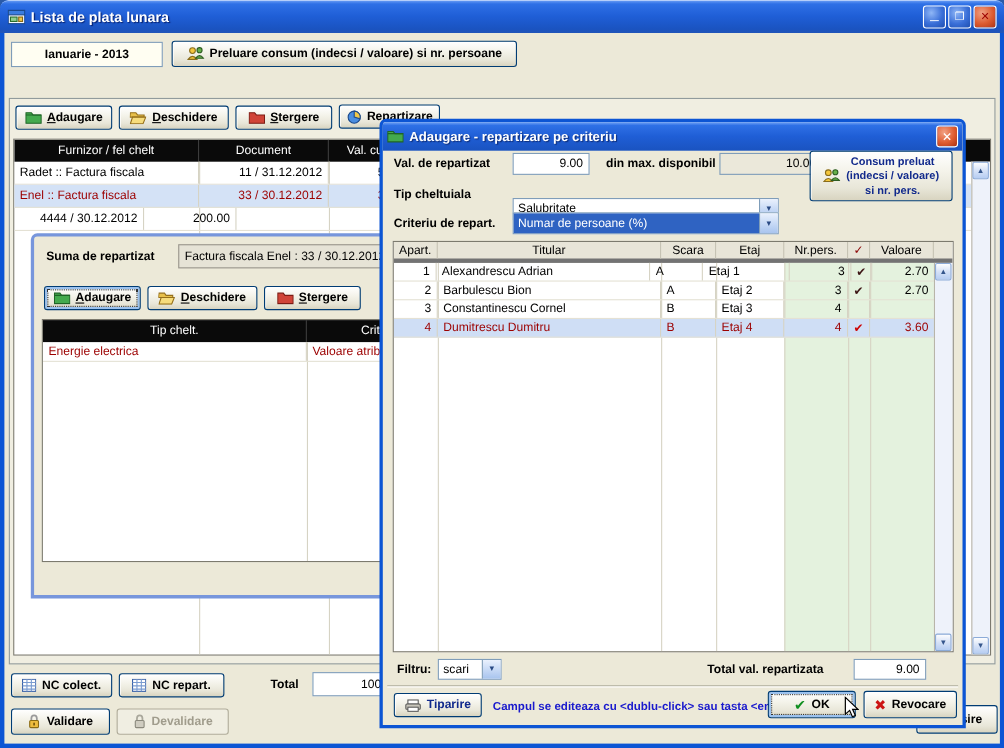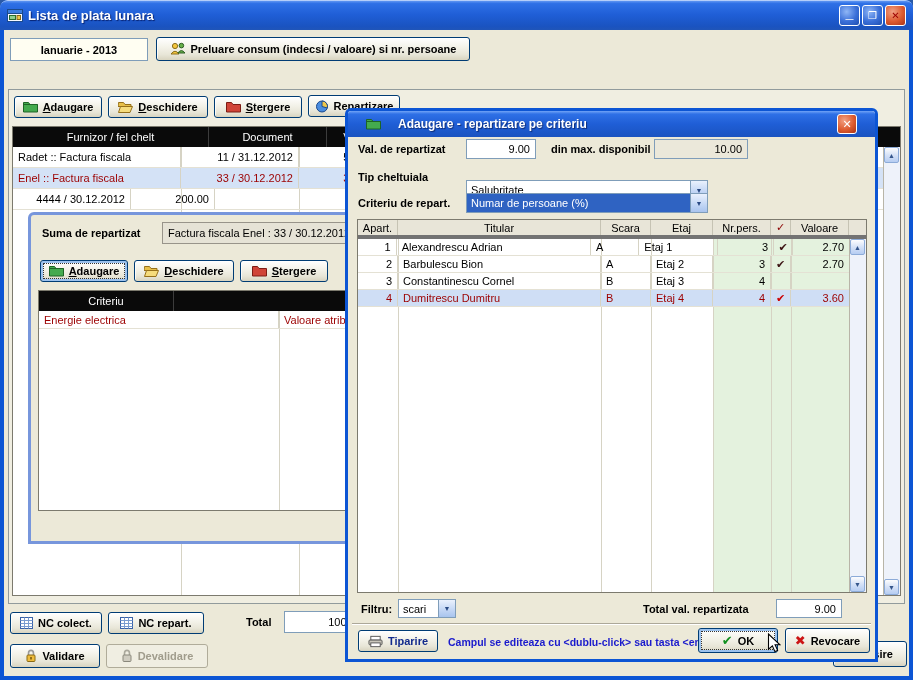--- a/index.html
+++ b/index.html
@@ -39,21 +39,21 @@
 .chk-dark{color:#3c1414;font-weight:bold}
 .chk-red{color:#cc0000;font-weight:bold}
 .hchk{color:#8b0000;font-weight:bold}
 .vscroll{position:absolute;right:0;bottom:0;width:17px;background:#eef2fa;border-left:1px solid #b8b5a8;z-index:3}
 .sb{position:absolute;left:0;width:15px;height:16px;background:linear-gradient(180deg,#fdfdfe,#d6e2f7 50%,#b6cdf2);border:1px solid #8cabd8;border-radius:2px;display:flex;align-items:center;justify-content:center;font-size:7px;color:#35568c}
 .combo{position:absolute;border:1px solid #7f9db9;background:#fff;display:flex}
 .combo .ct{flex:1;display:flex;align-items:center;padding:0 4px;overflow:hidden;white-space:nowrap}
 .combo .ct.hl{background:#2f63c2;color:#fff}
 .combo .ca{width:17px;display:flex;align-items:center;justify-content:center;border-left:1px solid #7f9db9;background:linear-gradient(180deg,#eaf1fd,#c8daf6 50%,#a8c4ee);font-size:7px;color:#2a4a84}
 .window{position:absolute;border:3px solid;border-radius:6px 6px 0 0;overflow:hidden;background:#ece9d8;display:flex;flex-direction:column}
-.wtitle{height:24px;display:flex;align-items:center;gap:17px;padding:0 18px;flex:0 0 auto}
+.wtitle{height:24px;display:flex;align-items:center;gap:5px;padding:0 4px;flex:0 0 auto}
 .t-act{background:linear-gradient(180deg,#71a3f6 0%,#2e70e6 12%,#1f5ed6 50%,#1a53c0 100%)}
 .t-inact{background:linear-gradient(180deg,#aec4f2 0%,#85a3e6 18%,#7394dc 55%,#6787d0 100%)}
 .wt{color:#fff;font-weight:bold;font-size:12px;text-shadow:1px 1px 1px rgba(10,30,90,.75);white-space:nowrap}
 .wbody{position:relative;flex:1}
 .wbody .xbtn,.wbody .tb,.wbody .lbl,.wbody .grid,.wbody .combo{position:absolute}
 .closebtn{margin-left:auto;width:20px;height:20px;border:1px solid #fff;border-radius:3px;background:radial-gradient(circle at 35% 30%,#f2a284,#de5c30 55%,#a83114);color:#fff;font-weight:bold;font-size:11px;display:flex;align-items:center;justify-content:center}
 .cline{font-size:10px;line-height:13px;color:#122a8c;font-weight:bold;text-align:center}
 .hint{position:absolute;color:#1a1acd;font-weight:bold;font-size:10.5px;white-space:nowrap}
 .divider{position:absolute;height:2px;border-top:1px solid #aca899;border-bottom:1px solid #fff}
 .okglyph{color:#0f8f1f;font-size:13px;font-weight:bold}
@@ -136,21 +136,21 @@
         <svg width="14" height="13" viewBox="0 0 14 13">
           <circle cx="7" cy="6.5" r="5.5" fill="#4a8de0" stroke="#1c4a8c"></circle>
           <path d="M7 6.5 L7 1 A5.5 5.5 0 0 1 12.3 8 Z" fill="#f0c84a" stroke="#1c4a8c"></path>
         </svg>
       </span>
     <span>Repartizare</span>
   </div>
 
   <div class="grid" style="left:12px;top:126px;width:889px;height:470px">
     <div class="ghead" style="height:20px">
-      <div class="hc" style="width:196px">Furnizor / fel chelt</div>
+      <div class="hc" style="width:168px">Furnizor / fel chelt</div>
       <div class="hc" style="width:118px">Document</div>
       <div class="hc" style="width:84px">Val. cu tva</div>
       <div class="hc" style="flex:1;border-right:none"></div>
     </div>
     <div class="gbody" style="top:20px;right:17px">
       <div class="vline" style="left:168px"></div>
       <div class="vline" style="left:286px"></div>
       <div class="vline" style="left:370px"></div>
       <div class="grow" style="height:21px">
         <div class="gc" style="width:168px">Radet :: Factura fiscala</div>
@@ -254,20 +254,21 @@
       <div class="xbtn" style="left:209px;top:45px;width:88px;height:22px">
         <span style="display:flex">
             <svg width="15" height="12" viewBox="0 0 15 12">
               <path d="M0.5 1.5 h5 l1.5 2 h7.5 v7.5 h-14 z" fill="#d04438" stroke="#7c1c14"></path>
             </svg>
           </span>
         <span><u>S</u>tergere</span>
       </div>
       <div class="grid" style="left:7px;top:75px;width:582px;height:221px">
         <div class="ghead" style="height:20px">
+          <div class="hc" style="width:240px">Tip chelt.</div>
           <div class="hc" style="width:135px">Criteriu</div>
           <div class="hc" style="flex:1;border-right:none"></div>
         </div>
         <div class="gbody" style="top:20px;right:0">
           <div class="vline" style="left:240px"></div>
           <div class="vline" style="left:375px"></div>
           <div class="grow" style="height:18px">
             <div class="gc red" style="width:240px">Energie electrica</div>
             <div class="gc red" style="width:135px">Valoare atribuita</div>
             <div class="gc" style="flex:1;border-right:none"></div>
@@ -288,20 +289,35 @@
       <span class="wt">Adaugare - repartizare pe criteriu</span>
       <span class="closebtn">
           <span>✕</span>
         </span>
     </div>
     <div class="wbody">
       <div class="lbl" style="left:10px;top:2px;height:20px">Val. de repartizat</div>
       <div class="tb r" style="left:118px;top:2px;width:70px;height:20px">9.00</div>
       <div class="lbl" style="left:203px;top:2px;height:20px">din max. disponibil</div>
       <div class="tb r" style="left:306px;top:2px;width:94px;height:20px;background:#ebe8da">10.00</div>
+      <div class="xbtn" style="left:388px;top:0;width:130px;height:46px">
+        <span style="display:flex">
+            <svg width="16" height="14" viewBox="0 0 16 14">
+              <circle cx="5" cy="4" r="2.6" fill="#f4c63c" stroke="#8a6d1c"></circle>
+              <path d="M1 12 q4 -5.5 8 0 z" fill="#f4c63c" stroke="#8a6d1c"></path>
+              <circle cx="11.4" cy="3.6" r="2.3" fill="#66b04a" stroke="#2d5c22"></circle>
+              <path d="M7.8 11 q3.6 -4.8 7.2 0 z" fill="#66b04a" stroke="#2d5c22"></path>
+            </svg>
+          </span>
+        <span>
+          <span class="cline" style="display:block">Consum preluat</span>
+          <span class="cline" style="display:block">(indecsi / valoare)</span>
+          <span class="cline" style="display:block">si nr. pers.</span>
+        </span>
+      </div>
       <div class="lbl" style="left:10px;top:30px;height:20px">Tip cheltuiala</div>
       <div class="combo" style="left:118px;top:43px;width:242px;height:20px">
         <span class="ct">Salubritate</span>
         <span class="ca">
             <span>▼</span>
           </span>
       </div>
       <div class="lbl" style="left:10px;top:56px;height:20px">Criteriu de repart.</div>
       <div class="combo" style="left:118px;top:56px;width:242px;height:20px">
         <span class="ct hl">Numar de persoane (%)</span>

